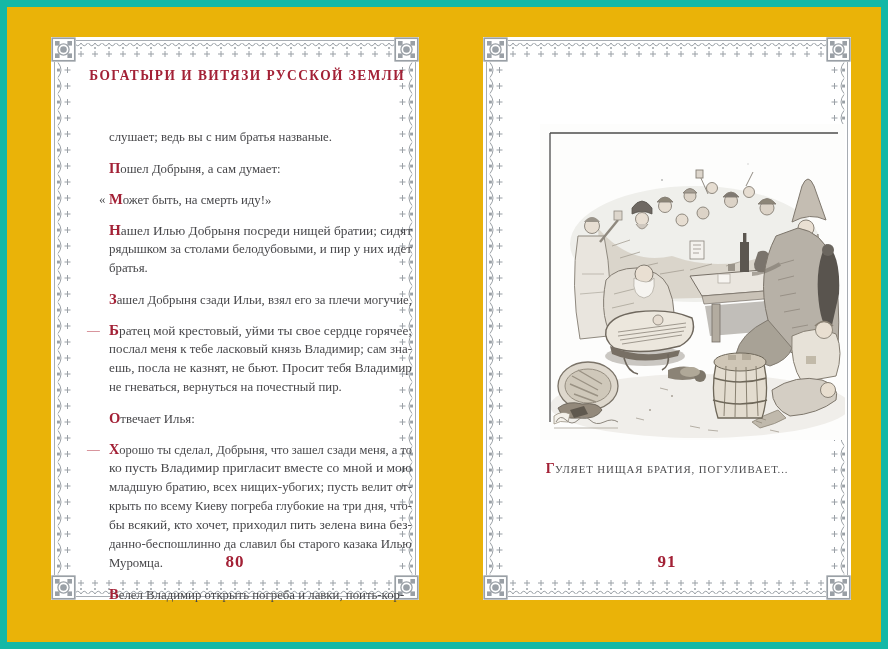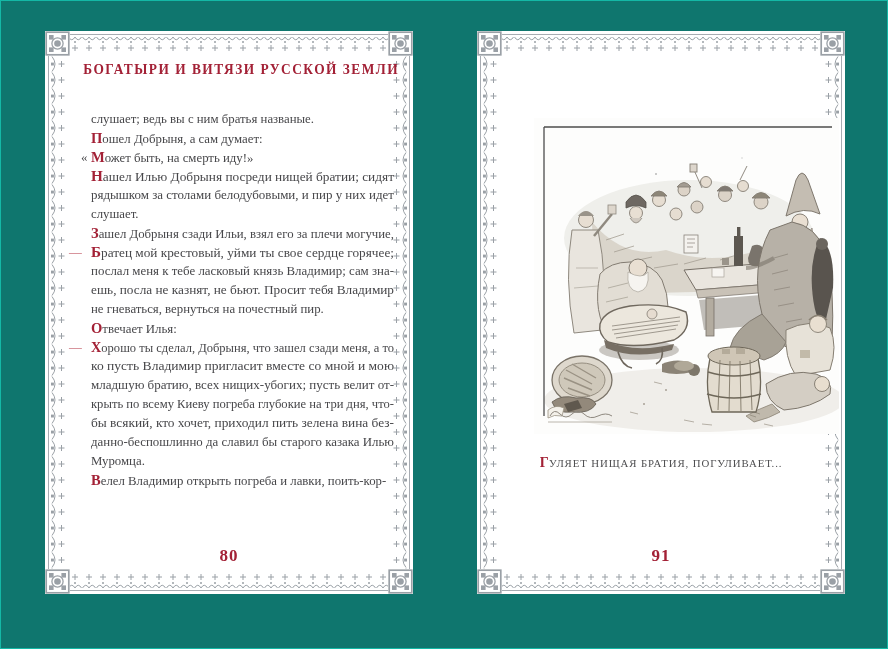--- a/index.html
+++ b/index.html
@@ -1,17 +1,17 @@
 <!DOCTYPE html>
 <html><head>
 <meta charset="utf-8">
 <style>
   html,body{margin:0;padding:0;background:#fff;}
-  #canvas{position:relative;width:888px;height:649px;background:#0f766e;
-          border:1px solid #14b8a6;box-sizing:border-box;overflow:hidden;
+  #canvas{position:relative;width:888px;height:649px;background:#eab308;
+          border:7px solid #14b8a6;box-sizing:border-box;overflow:hidden;
           font-family:"Liberation Serif","DejaVu Serif",serif;}
   .page-frame{position:absolute;top:30px;width:368px;height:563px;background:#fff;}
   #left-frame{left:44px;}
   #right-frame{left:476px;}
 
   
   .corner{position:absolute;width:25px;height:25px;}
   .corner.tl{left:0;top:0;} .corner.tr{right:0;top:0;}
   .corner.bl{left:0;bottom:0;} .corner.br{right:0;bottom:0;}
   .edge{position:absolute;overflow:hidden;}
@@ -25,21 +25,21 @@
 
   
   .page-header{position:absolute;top:30px;left:25px;right:25px;text-align:center;
                color:#a32136;font-weight:bold;font-size:14.5px;letter-spacing:1.6px;
                white-space:nowrap;}
   .page-header .fitspan{display:inline-block;transform-origin:center center;}
 
   
   .text-block{position:absolute;top:79px;left:46px;width:303px;
               font-size:12.8px;line-height:19px;color:#47474a;}
-  .para{margin:0;}
+  .para{margin:12px;}
   .line{position:relative;height:19px;white-space:nowrap;}
   .ltxt{display:inline-block;white-space:nowrap;transform-origin:left center;}
   .initial{color:#a32136;font-weight:bold;font-size:14.6px;}
   .hang{position:absolute;top:0;color:#47474a;}
   .hang.quote{left:-10px;}
   .hang.dash{left:-22px;color:#c4606c;}
 
   
   .page-number{position:absolute;bottom:28px;left:0;right:0;text-align:center;
                color:#a32136;font-weight:bold;font-size:17px;letter-spacing:1px;}
@@ -672,21 +672,21 @@
         </div>
         <div class="para">
           <div class="line"><span class="ltxt"><span class="initial">П</span>ошел Добрыня, а сам думает:</span></div>
         </div>
         <div class="para">
           <div class="line"><span class="hang quote">«</span><span class="ltxt"><span class="initial">М</span>ожет быть, на смерть иду!»</span></div>
         </div>
         <div class="para">
           <div class="line"><span class="ltxt" style="transform: scaleX(1.0421);"><span class="initial">Н</span>ашел Илью Добрыня посреди нищей братии; сидят</span></div>
           <div class="line"><span class="ltxt" style="transform: scaleX(1.0144);">рядышком за столами белодубовыми, и пир у них идет</span></div>
-          <div class="line"><span class="ltxt">слушает.</span></div>
+          <div class="line"><span class="ltxt">братья.</span></div>
         </div>
         <div class="para">
           <div class="line"><span class="ltxt" style="transform: scaleX(0.9994);"><span class="initial">З</span>ашел Добрыня сзади Ильи, взял его за плечи могучие,</span></div>
         </div>
         <div class="para">
           <div class="line"><span class="hang dash">—</span><span class="ltxt" style="transform: scaleX(1.0374);"><span class="initial">Б</span>ратец мой крестовый, уйми ты свое сердце горячее;</span></div>
           <div class="line"><span class="ltxt" style="transform: scaleX(1.0073);">послал меня к тебе ласковый князь Владимир; сам зна-</span></div>
           <div class="line"><span class="ltxt" style="transform: scaleX(1.0357);">ешь, посла не казнят, не бьют. Просит тебя Владимир</span></div>
           <div class="line"><span class="ltxt">не гневаться, вернуться на почестный пир.</span></div>
         </div>

